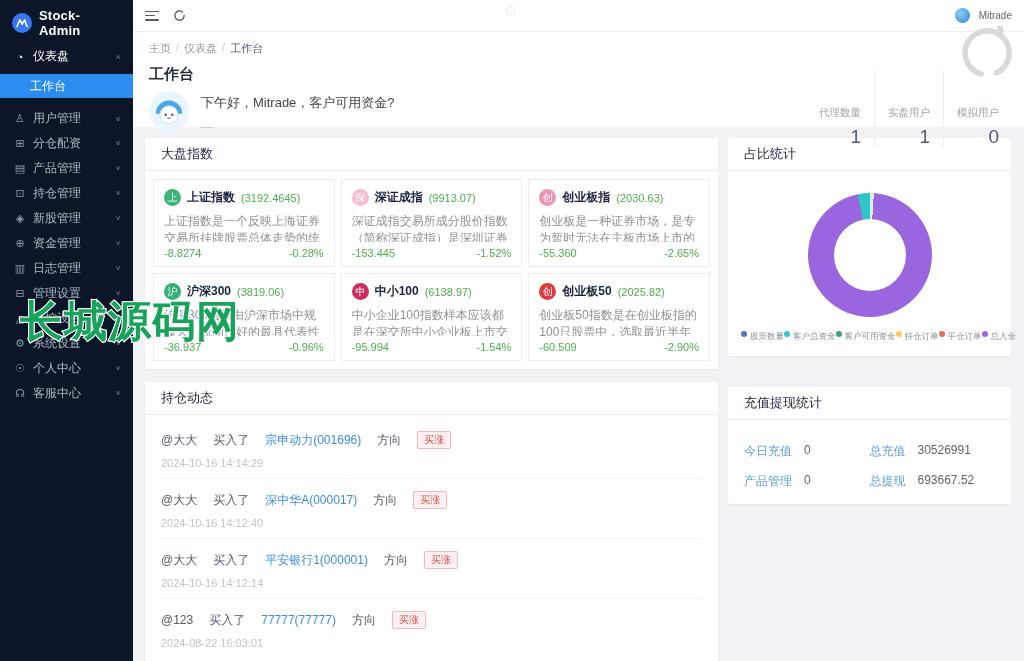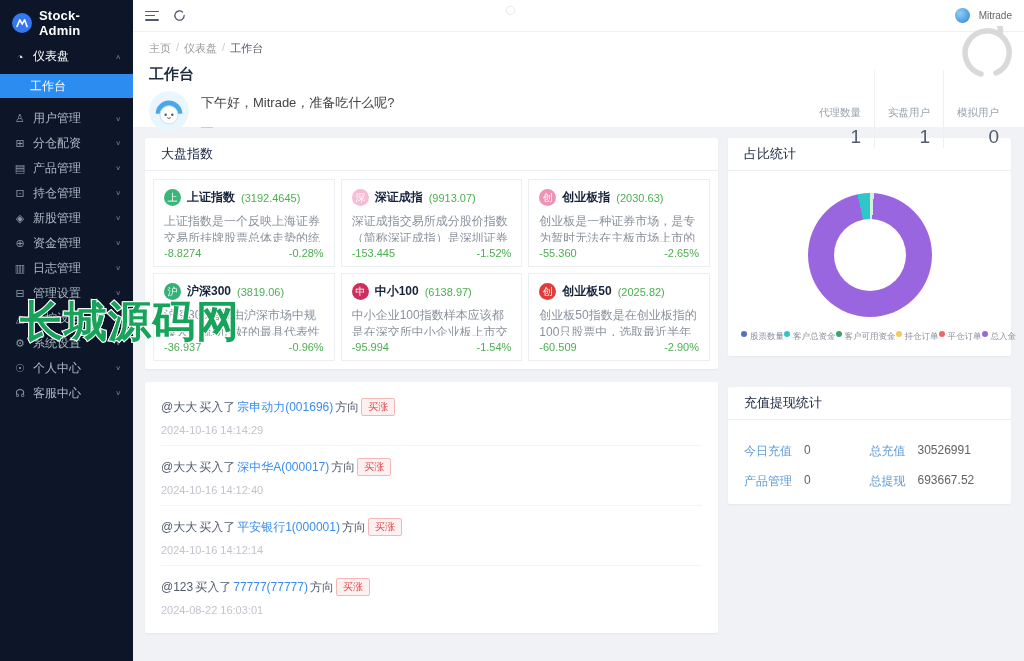--- a/index.html
+++ b/index.html
@@ -64,21 +64,21 @@
   .tile-icon { width:17px; height:17px; border-radius:50%; color:#fff; font-size:10px; display:flex; align-items:center; justify-content:center; flex:0 0 auto; }
   .tile-name { font-weight:bold; font-size:12px; color:#17233d; white-space:nowrap; }
   .tile-value { font-size:11px; color:#4caf50; white-space:nowrap; }
   .tile-desc { font-size:12px; color:#8a919c; margin:7px 0 5px; line-height:1.45; height:29px; overflow:hidden; }
   .tile-foot { display:flex; justify-content:space-between; font-size:11px; color:#4caf50; }
 
   
   .acts { padding:4px 16px 8px; }
   .act-row { padding:12px 0 9px; border-bottom:1px solid #f3f4f6; }
   .act-row:last-child { border-bottom:none; }
-  .act-line { font-size:12px; color:#515a6e; display:flex; gap:2px; align-items:center; }
+  .act-line { font-size:12px; color:#515a6e; display:flex; gap:16px; align-items:center; }
   .act-stock { color:#3b8cec; cursor:pointer; text-decoration:none; }
   .badge { font-size:10px; color:#e04b4b; border:1px solid #f2b8b8; background:#fdf0f0; border-radius:2px; padding:1px 6px; }
   .act-time { font-size:11px; color:#c0c4cc; margin-top:8px; }
 
   
   .donut-wrap { padding:22px 0 14px; display:flex; justify-content:center; }
   .donut { width:124px; height:124px; border-radius:50%; position:relative; cursor:pointer; }
   .hole { position:absolute; inset:26px; background:#fff; border-radius:50%; }
   .legend { display:flex; justify-content:space-between; padding:0 13px 13px; }
   .lg { font-size:8.5px; color:#8a919c; display:flex; gap:3px; white-space:nowrap; cursor:pointer; }
@@ -224,21 +224,21 @@
           <svg width="40" height="40" viewBox="0 0 42 42">
             <circle cx="21" cy="21" r="21" fill="#eaf6fe"></circle>
             <path d="M7 24 a14 14 0 0 1 28 0 Z" fill="#4aa8e8"></path>
             <circle cx="21" cy="25" r="9.5" fill="#ffffff" stroke="#bfe0f7" stroke-width="1"></circle>
             <circle cx="17.5" cy="25" r="1.3" fill="#5a5a5a"></circle>
             <circle cx="24.5" cy="25" r="1.3" fill="#5a5a5a"></circle>
             <path d="M19.4 28.2 q1.6 1.6 3.2 0" stroke="#5a5a5a" stroke-width="1" fill="none" stroke-linecap="round"></path>
           </svg>
         </span>
         <div>
-          <div class="g-text">下午好，Mitrade，准备吃什么呢?</div>
+          <div class="g-text">下午好，Mitrade，客户可用资金?</div>
           <div class="g-sub">—</div>
         </div>
       </div>
       <div class="stats" id="stats">
           <div class="stat">
             <div class="stat-label">代理数量</div>
             <div class="stat-value">1</div>
           </div>
           <div class="stat">
             <div class="stat-label">实盘用户</div>
@@ -330,20 +330,21 @@
                 </div>
                 <div class="tile-desc">创业板50指数是在创业板指的100只股票中，选取最近半年日均成交额排名靠前的50只股票。</div>
                 <div class="tile-foot">
                   <span class="chg">-60.509</span>
                   <span class="pct">-2.90%</span>
                 </div>
               </div>
             </div>
         </section>
         <section class="card">
+          <div class="card-head">持仓动态</div>
           <div class="acts" id="acts">
               <div class="act-row">
                 <div class="act-line">
                   <span class="act-user">@大大</span>
                   <span>买入了</span>
                   <a class="act-stock">宗申动力(001696)</a>
                   <span>方向</span>
                   <span class="badge">买涨</span>
                 </div>
                 <div class="act-time">2024-10-16 14:14:29</div>

